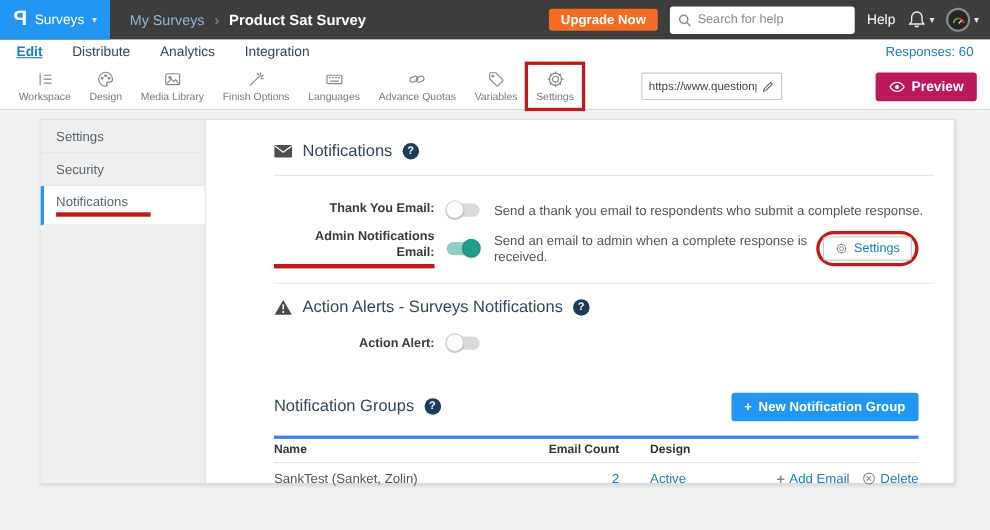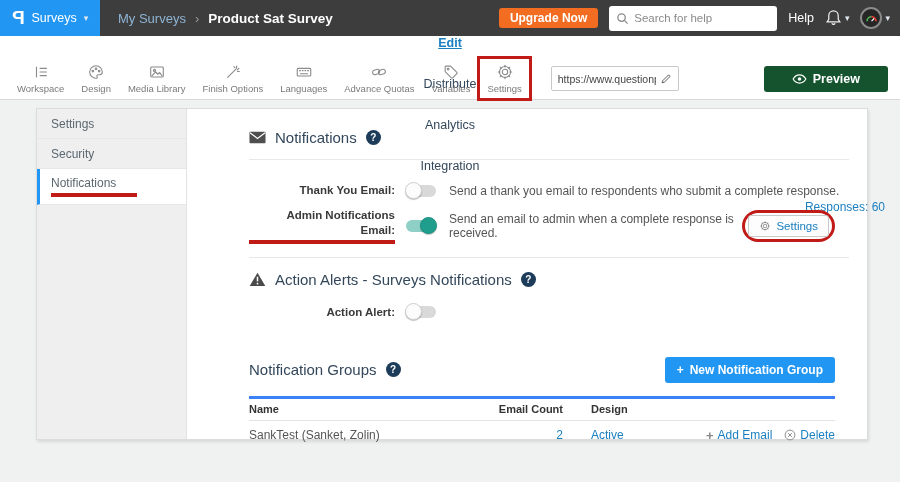--- a/index.html
+++ b/index.html
@@ -20,33 +20,33 @@
   .top-right { margin-left:auto; display:flex; align-items:center; gap:11px; padding-right:10px; }
   .upgrade-btn { background:#f26d21; border:none; color:#fff; font-weight:bold; font-size:12px; padding:3px 11px; border-radius:3px; cursor:pointer; font-family:inherit; }
   .searchbox { background:#fff; border-radius:3px; width:168px; height:25px; display:flex; align-items:center; gap:5px; padding:0 7px; }
   .searchbox input { border:none; outline:none; flex:1; font-size:11.5px; color:#555; font-family:inherit; min-width:0; }
   .searchbox input::placeholder { color:#8a8a8a; }
   .help-label { font-size:12.5px; cursor:pointer; }
   .iconbtn { display:flex; align-items:center; gap:3px; cursor:pointer; }
   .avatar { width:22px; height:22px; border-radius:50%; background:#262626; border:2px solid #8a8a8a; display:flex; align-items:center; justify-content:center; }
 
   
-  .tabsbar { height:22px; background:#fff; display:flex; align-items:center; gap:27px; padding:0 15px;flex-direction:column; }
+  .tabsbar { height:22px; background:#fff; display:flex; align-items:center; gap:27px; padding:0 15px; }
   .tab { font-size:12.5px; color:#33475b; cursor:pointer; }
   .tab.active { color:#1a7fc1; font-weight:600; text-decoration:underline; }
   .responses { margin-left:auto; color:#1a7fc1; font-size:12px; cursor:pointer; }
 
   
   .toolbar { height:42px; background:#fff; border-bottom:1px solid #d9d9d9; display:flex; align-items:center; gap:7px; padding:0 12px; }
   .titem { display:flex; flex-direction:column; align-items:center; gap:2px; padding:2px 5px; color:#7a7a7a; font-size:9.5px; cursor:pointer; white-space:nowrap; }
   .titem svg { stroke:#8a8a8a; fill:none; stroke-width:1.2; stroke-linecap:round; stroke-linejoin:round; }
   .titem.annotated { outline:3px solid #c11b17; outline-offset:2px; }
   .urlwrap { margin-left:auto; width:128px; height:25px; background:#fff; border:1px solid #c9c9c9; border-radius:2px; display:flex; align-items:center; gap:4px; padding:0 6px; }
   .urlwrap input { border:none; outline:none; flex:1; min-width:0; font-size:10.5px; color:#444; font-family:inherit; }
-  .preview-btn { margin-left:78px; background:#14532d; border:none; color:#fff; height:26px; border-radius:3px; display:flex; align-items:center; gap:6px; padding:0 28px; font-size:12.5px; font-weight:600; cursor:pointer; font-family:inherit; }
+  .preview-btn { margin-left:78px; background:#be185d; border:none; color:#fff; height:26px; border-radius:3px; display:flex; align-items:center; gap:6px; padding:0 12px; font-size:12.5px; font-weight:600; cursor:pointer; font-family:inherit; }
 
   
   .page { height:382px; background:#f0f1f1; }
   .card { margin:8px 0 0 36px; width:832px; height:332px; background:#fff; border:1px solid #dcdcdc; box-shadow:1px 2px 3px rgba(0,0,0,0.10); display:flex; }
   .side { width:150px; background:#efefef; border-right:1px solid #e2e2e2; flex:none; }
   .sitem { min-height:30px; display:flex; flex-direction:column; justify-content:center; padding-left:14px; font-size:12px; color:#5b6770; border-bottom:1px solid #e7e7e7; cursor:pointer; }
   .sitem.active { background:#fff; border-left:3px solid #2196f3; padding-left:11px; min-height:36px; }
   .side-underline { width:86px; height:4px; background:#c11b17; margin-top:3px; }
 
   .content { flex:1; padding:20px 18px 0 62px; min-width:0; }

